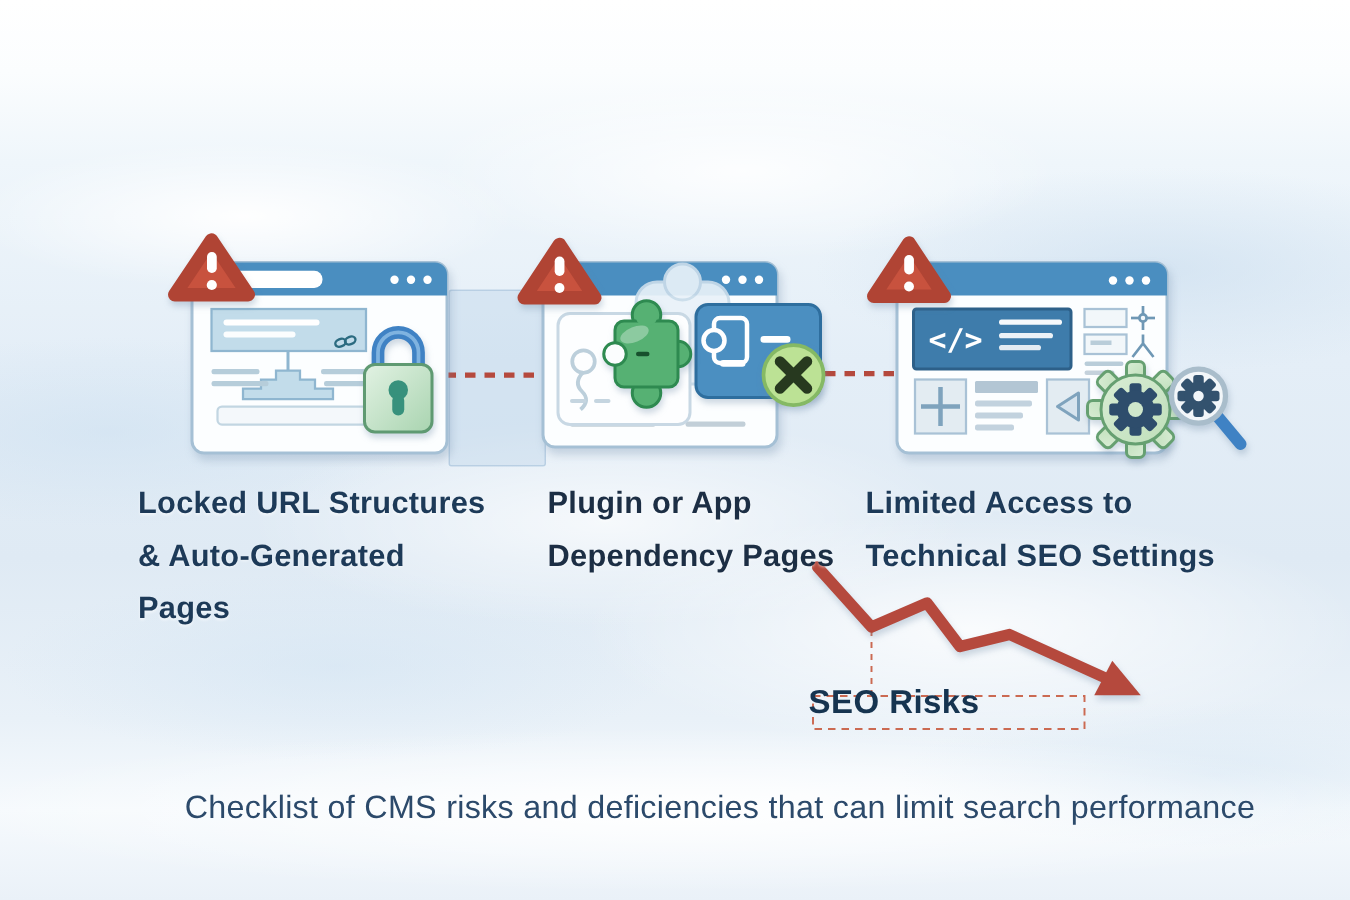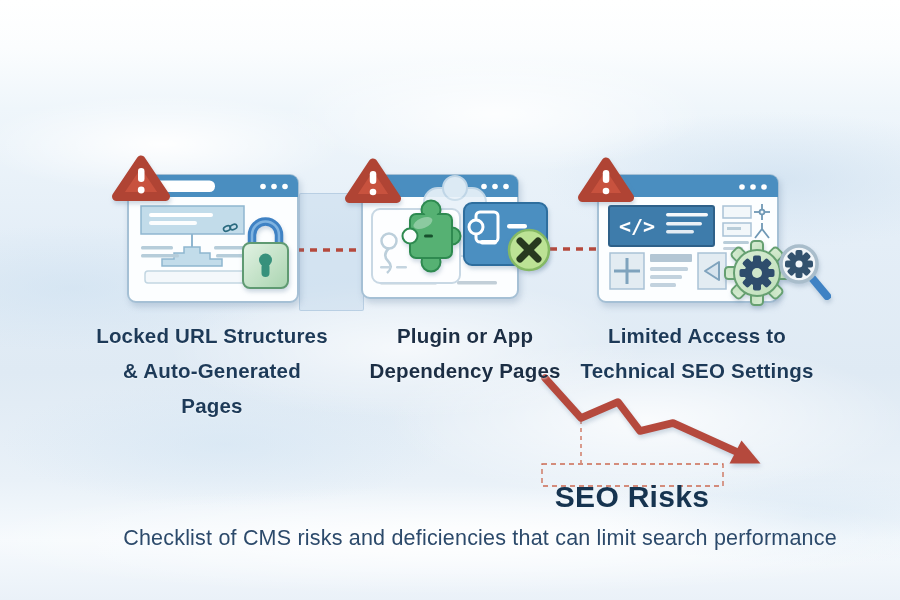--- a/index.html
+++ b/index.html
@@ -20,28 +20,28 @@
       radial-gradient(ellipse 320px 90px at 25% 74%, rgba(210,228,243,.55), rgba(210,228,243,0) 70%),
       radial-gradient(ellipse 620px 70px at 50% 90%, rgba(255,255,255,.95), rgba(255,255,255,0) 78%),
       radial-gradient(ellipse 300px 70px at 90% 86%, rgba(209,227,242,.5), rgba(209,227,242,0) 70%);
   }
   .glass-pane{
     position:absolute;left:299px;top:193px;width:63px;height:116px;
     background:rgba(176,206,230,.32);border:1px solid rgba(140,175,205,.40);border-radius:2px;
   }
   .art{position:absolute;left:0;top:0;}
   .panel-label{
-    position:absolute;text-align:center;font-weight:bold;font-size:20.5px;
+    position:absolute;font-weight:bold;font-size:20.5px;
     line-height:35px;color:#1d3a58;letter-spacing:.2px;
     text-shadow:0 1px 2px rgba(255,255,255,.6);
   }
   .panel-label.dark{color:#1c2e44;margin-left:20px;}
   .seo-risks{
-    position:absolute;left:539px;top:480px;width:186px;text-align:center;
-    font-weight:bold;font-size:30px;color:#163450;letter-spacing:.3px;
+    position:absolute;left:539px;top:455px;width:186px;text-align:left;
+    font-weight:bold;font-size:22px;color:#163450;letter-spacing:.3px;
   }
   .caption{
     position:absolute;left:60px;right:0;top:526px;text-align:center;
     font-size:21.5px;color:#2c4a6b;letter-spacing:.2px;
   }
   .shadowed{filter:drop-shadow(2px 4px 3px rgba(100,130,160,.28));}
   .soft-shadow{filter:drop-shadow(1px 3px 2px rgba(100,130,160,.30));}
 </style>
 </head>
 <body>

